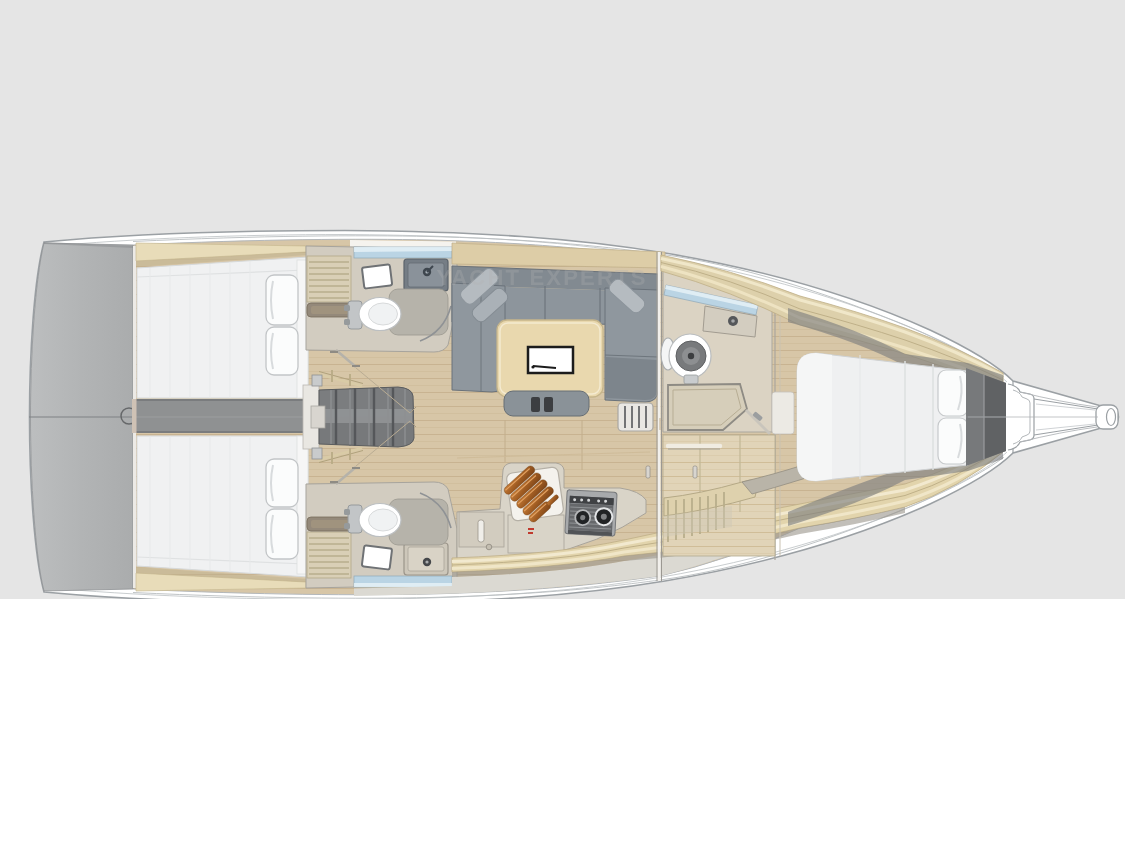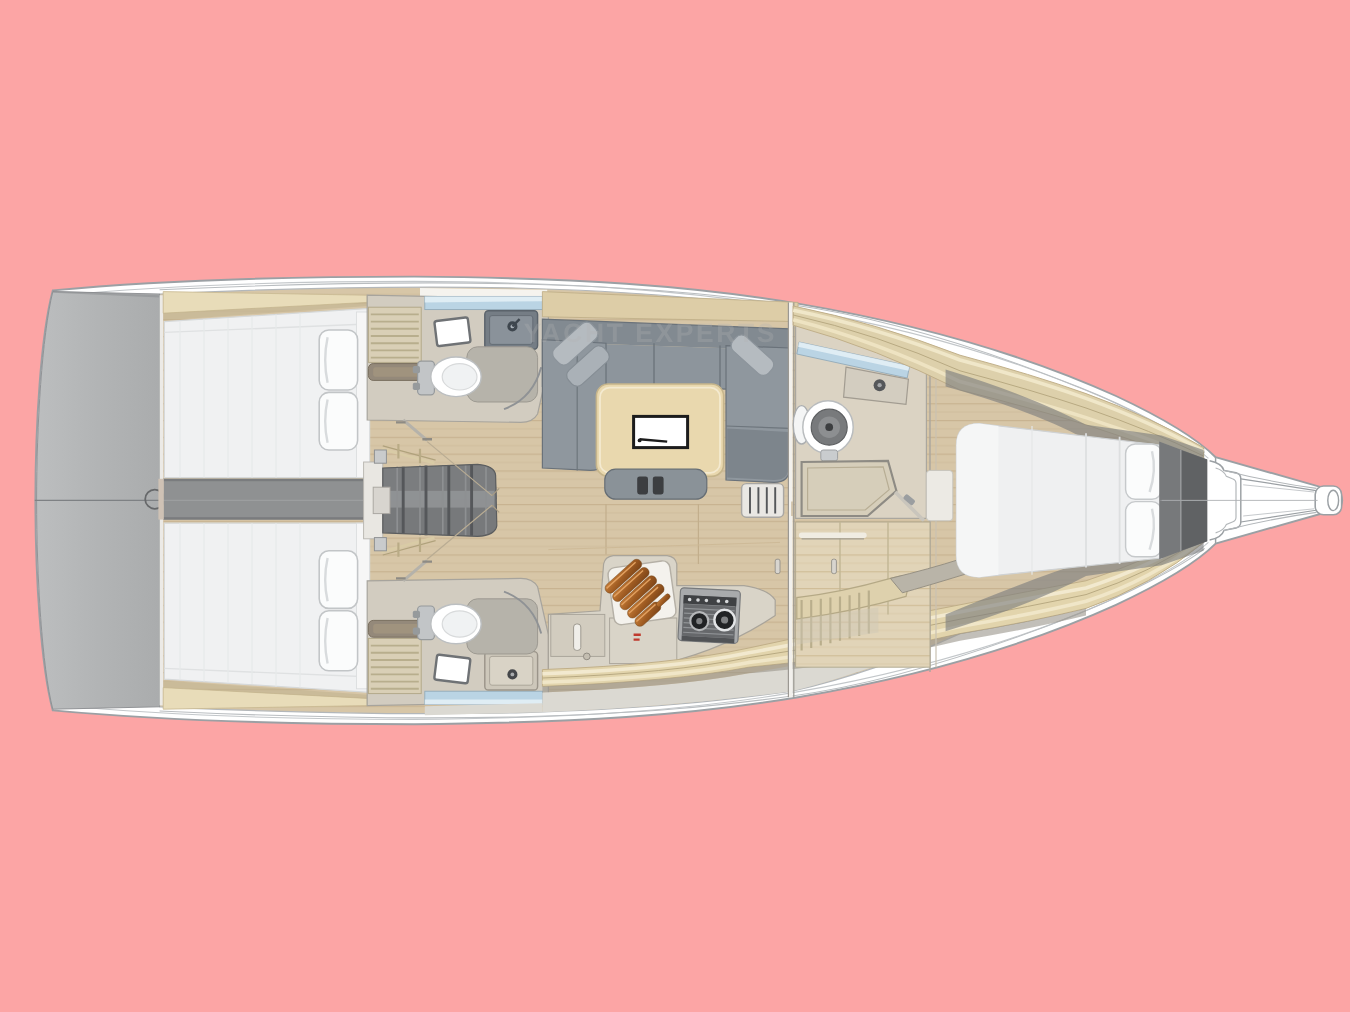--- a/index.html
+++ b/index.html
@@ -1,16 +1,16 @@
 <!DOCTYPE html>
 <html><head>
 <meta charset="utf-8">
 <style>
 html,body{margin:0;padding:0;background:#ffffff;}
-#canvas{position:relative;width:1125px;height:843px;background:#fca5a5;overflow:hidden;font-family:"Liberation Sans",sans-serif;}
+#canvas{position:relative;width:1125px;height:599px;background:#e5e5e5;overflow:hidden;font-family:"Liberation Sans",sans-serif;}
 </style>
 </head>
 <body>
 <div id="canvas">
 <svg width="1125" height="843" viewBox="0 0 1125 843" xmlns="http://www.w3.org/2000/svg">
 <defs>
 <linearGradient id="transomG" x1="0" y1="0" x2="1" y2="0">
  <stop offset="0" stop-color="#bcbebf"></stop>
  <stop offset="0.5" stop-color="#b2b4b5"></stop>
  <stop offset="1" stop-color="#aaacad"></stop>

